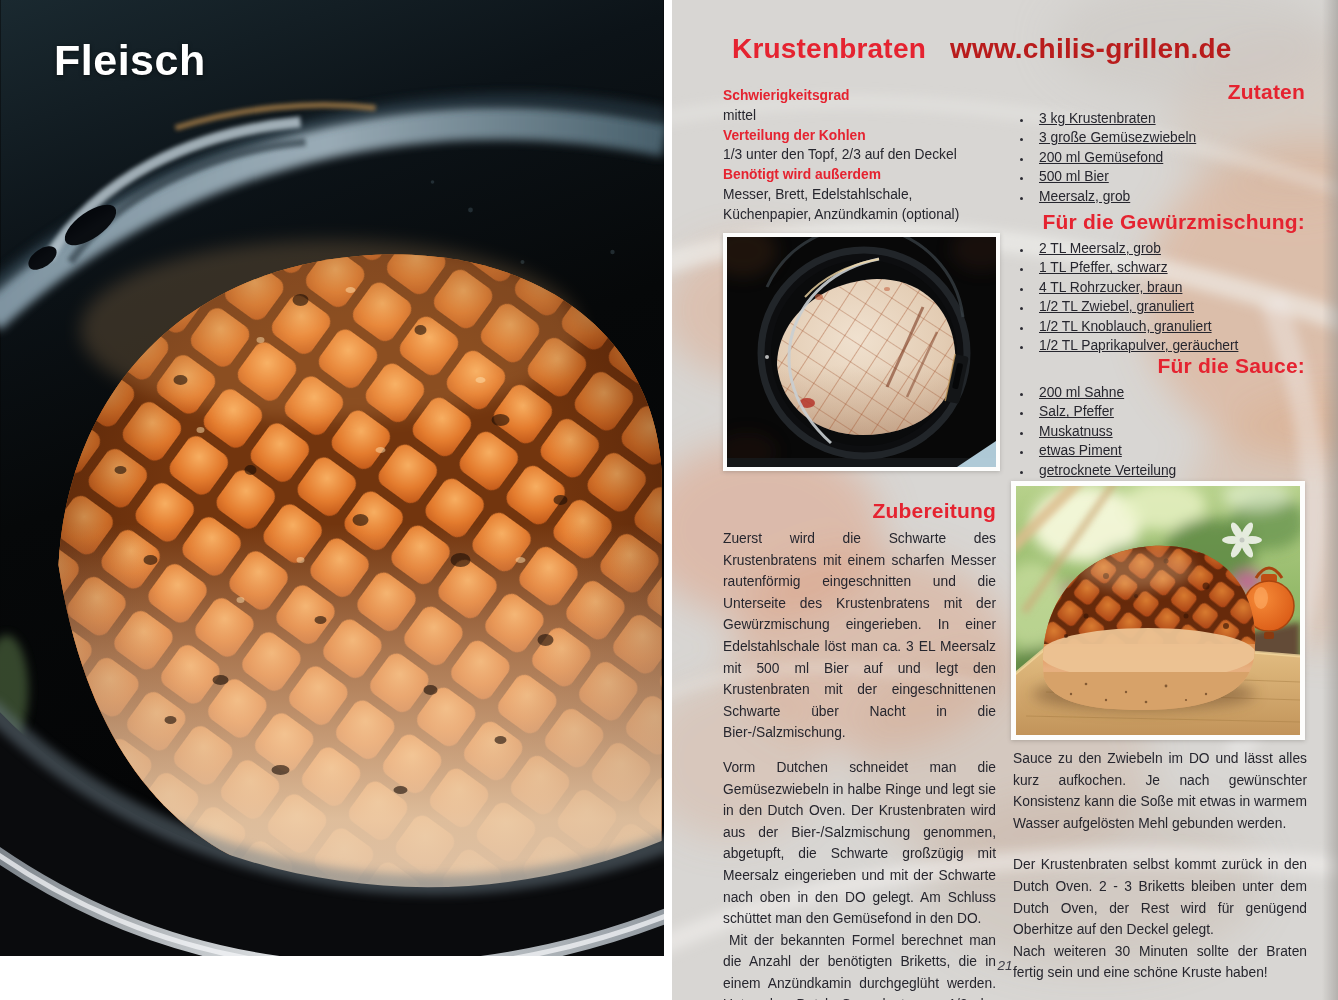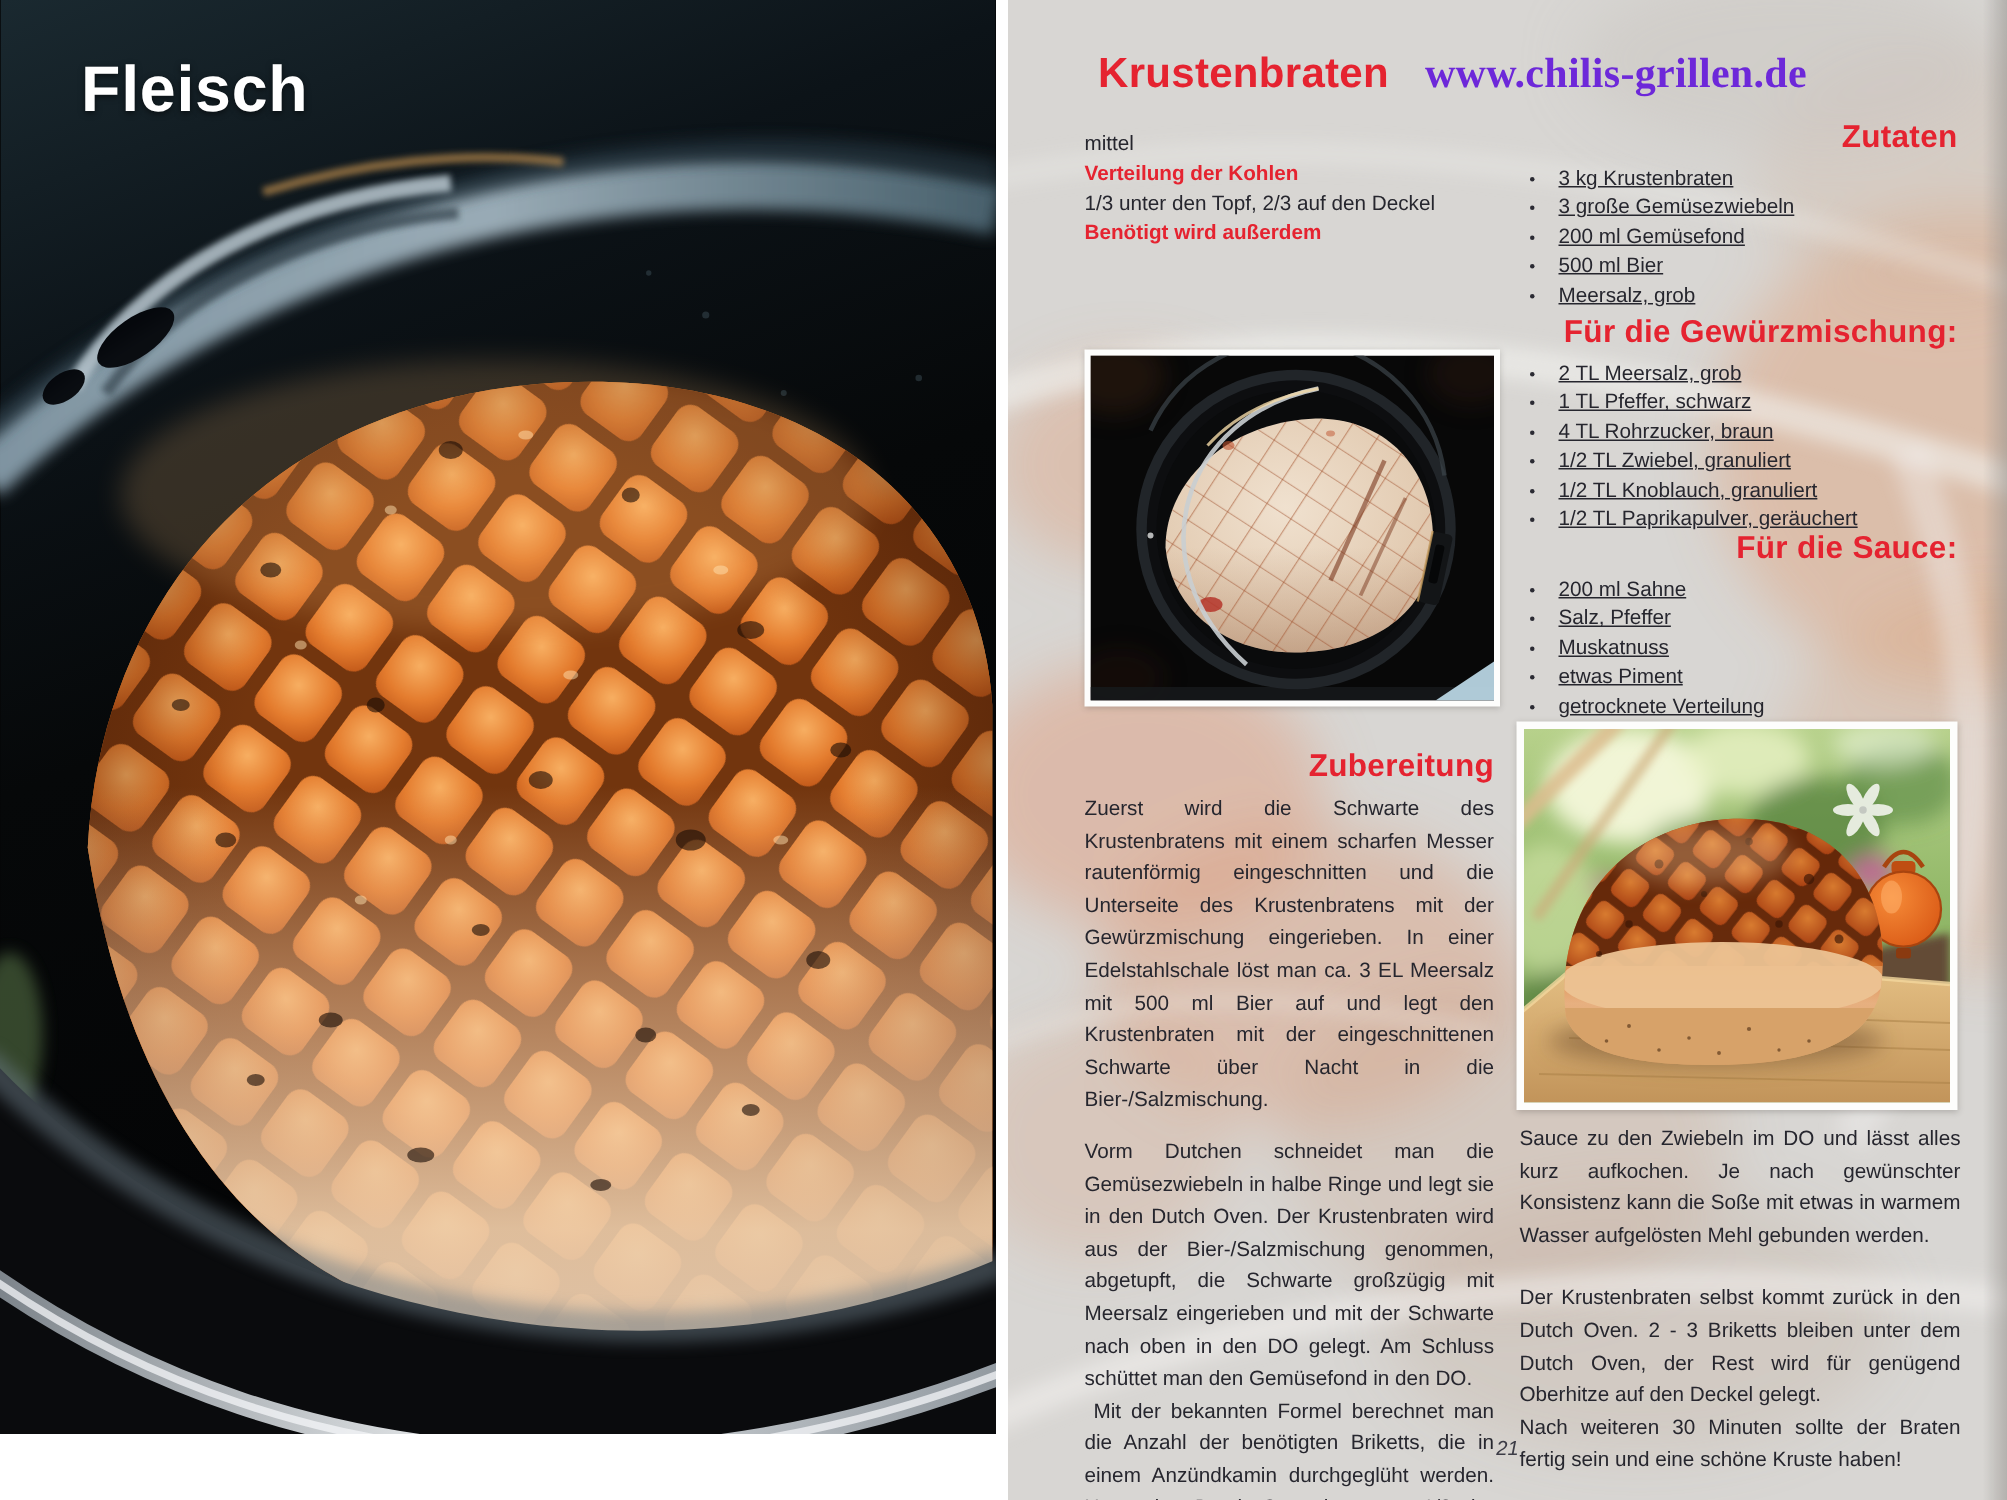--- a/index.html
+++ b/index.html
@@ -19,21 +19,21 @@
     text-shadow:0 1px 4px rgba(0,0,0,.55);
   }
 
   
   .right-page{position:absolute;left:672px;top:0;width:666px;height:1000px;background:#d8d6d3;overflow:hidden;}
   .ghost-bg{position:absolute;left:0;top:0;}
   .content{position:absolute;left:0;top:0;width:666px;height:1000px;}
 
   .title-row{position:absolute;left:60px;top:33px;white-space:nowrap;font-size:28px;font-weight:800;letter-spacing:.2px;}
   .t-red{color:#e52330;}
-  .t-blue{color:#6d28d9;margin-left:16px;cursor:pointer;font-family:Liberation Serif, serif;}
+  .t-blue{color:#b91c1c;margin-left:16px;cursor:pointer;}
 
   .info{position:absolute;left:51px;top:86px;width:276px;font-size:13.8px;line-height:19.8px;}
   .info .lab{color:#e52330;font-weight:700;}
   .info .val{color:#26262e;}
 
   .photo-frame{position:absolute;background:#fdfdfc;box-shadow:0 1px 4px rgba(60,55,50,.25);font-size:0;line-height:0;}
   .photo1{left:51px;top:233px;width:269px;height:230px;padding:4px;}
   .photo2{left:339px;top:481px;width:284px;height:249px;padding:5px;}
 
   .zuber{position:absolute;left:51px;top:499px;width:273px;}
@@ -216,24 +216,26 @@
     </svg>
 
     <div class="content">
 
       <div class="title-row">
         <span class="t-red">Krustenbraten</span>
         <span class="t-blue">www.chilis-grillen.de</span>
       </div>
 
       <div class="info">
+        <div class="lab">Schwierigkeitsgrad</div>
         <div class="val">mittel</div>
         <div class="lab">Verteilung der Kohlen</div>
         <div class="val">1/3 unter den Topf, 2/3 auf den Deckel</div>
         <div class="lab">Benötigt wird außerdem</div>
+        <div class="val">Messer, Brett, Edelstahlschale, Küchenpapier, Anzündkamin (optional)</div>
       </div>
 
       <div class="photo-frame photo1">
         <svg width="269" height="230" viewBox="0 0 269 230">
           <defs>
             <radialGradient id="meatG" cx="0.45" cy="0.38" r="0.75">
               <stop offset="0" stop-color="#f0e1cf"></stop>
                 <stop offset="0.65" stop-color="#e3ccb3"></stop>
                 <stop offset="1" stop-color="#d6baa0"></stop>
             </radialGradient>

